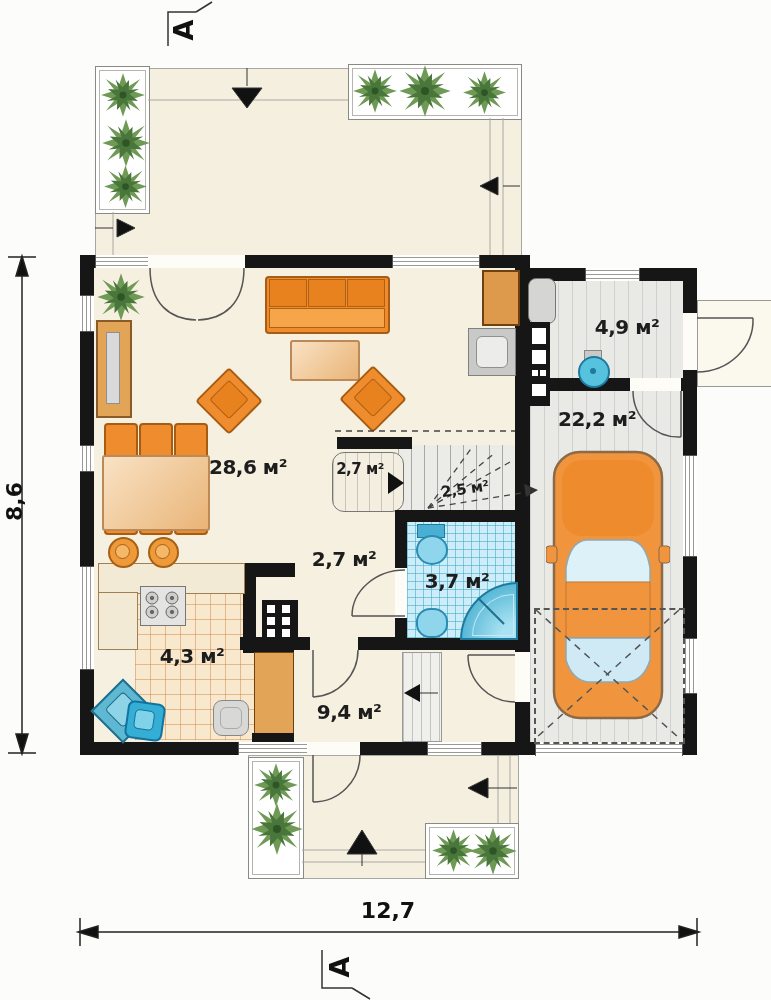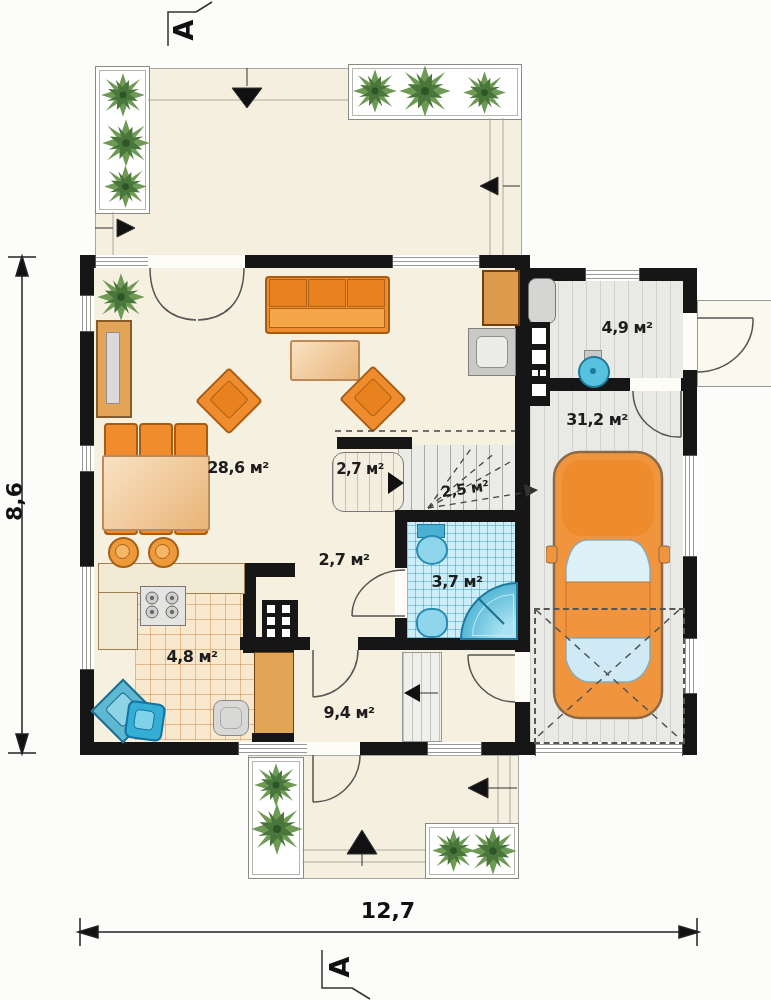--- a/index.html
+++ b/index.html
@@ -25,21 +25,21 @@
     background-image:repeating-linear-gradient(0deg,rgba(205,125,55,.45) 0 1px,transparent 1px 15px),
                      repeating-linear-gradient(90deg,rgba(205,125,55,.45) 0 1px,transparent 1px 15px);}
   .outdoor{position:absolute;background:#f5efdf;border:1px solid #a8a8a2;z-index:3;}
   .planter{position:absolute;background:#fff;border:1px solid #8a8a85;z-index:8;}
   .planter>div{position:absolute;inset:3px;border:1px solid #b5b5b0;}
   .plant{position:absolute;z-index:9;}
   
   .f{position:absolute;z-index:30;}
   .orange{background:#ef8d2e;border:2px solid #a85c12;border-radius:4px;}
   .woodtop{background:linear-gradient(135deg,#f9e2c4,#e9b477);border:2px solid #bb8a58;border-radius:3px;}
-  .area{position:absolute;z-index:50;font-weight:bold;font-size:16px;color:#1d1d1d;
+  .area{position:absolute;z-index:50;font-weight:bold;font-size:20px;color:#1d1d1d;
         transform:translate(-50%,-50%);white-space:nowrap;letter-spacing:-0.5px;}
   .dim{position:absolute;z-index:50;font-weight:bold;font-size:22px;color:#111;white-space:nowrap;}
   .sect{position:absolute;z-index:50;font-weight:bold;font-size:27px;color:#111;
         width:34px;height:34px;display:flex;align-items:center;justify-content:center;}
   svg.lines{position:absolute;left:0;top:0;z-index:40;pointer-events:none;}
 </style>
 </head>
 <body>
 
 <div class="plan">
@@ -355,28 +355,28 @@
     </g>
 
     <g stroke="#333" stroke-width="1.5" fill="none">
       <path d="M168,46 L168,12 L196,12"></path>
         <path d="M196,12 L212,2"></path>
       <path d="M322,950 L322,988 L352,988"></path>
         <path d="M352,988 L370,999"></path>
     </g>
   </svg>
 
-  <div class="area" style="left:238px;top:467px;">28,6 м²</div>
+  <div class="area" style="left:248px;top:467px;">28,6 м²</div>
   <div class="area" style="left:360px;top:469px;font-size:15px;">2,7 м²</div>
   <div class="area" style="left:465px;top:489px;transform:translate(-50%,-50%) rotate(-8deg);font-size:15px;">2,5 м²</div>
   <div class="area" style="left:627px;top:327px;">4,9 м²</div>
-  <div class="area" style="left:597px;top:419px;">31,2 м²</div>
+  <div class="area" style="left:597px;top:419px;">22,2 м²</div>
   <div class="area" style="left:344px;top:559px;">2,7 м²</div>
   <div class="area" style="left:457px;top:581px;">3,7 м²</div>
-  <div class="area" style="left:192px;top:656px;">4,8 м²</div>
+  <div class="area" style="left:192px;top:656px;">4,3 м²</div>
   <div class="area" style="left:349px;top:712px;">9,4 м²</div>
 
   <div class="dim" style="left:-16px;top:489px;width:60px;text-align:center;transform:rotate(-90deg);">8,6</div>
   <div class="dim" style="left:348px;top:898px;width:80px;text-align:center;">12,7</div>
 
   <div class="sect" style="left:166px;top:13px;transform:rotate(-90deg);">A</div>
   <div class="sect" style="left:322px;top:950px;transform:rotate(-90deg);">A</div>
 
 </div>
 

